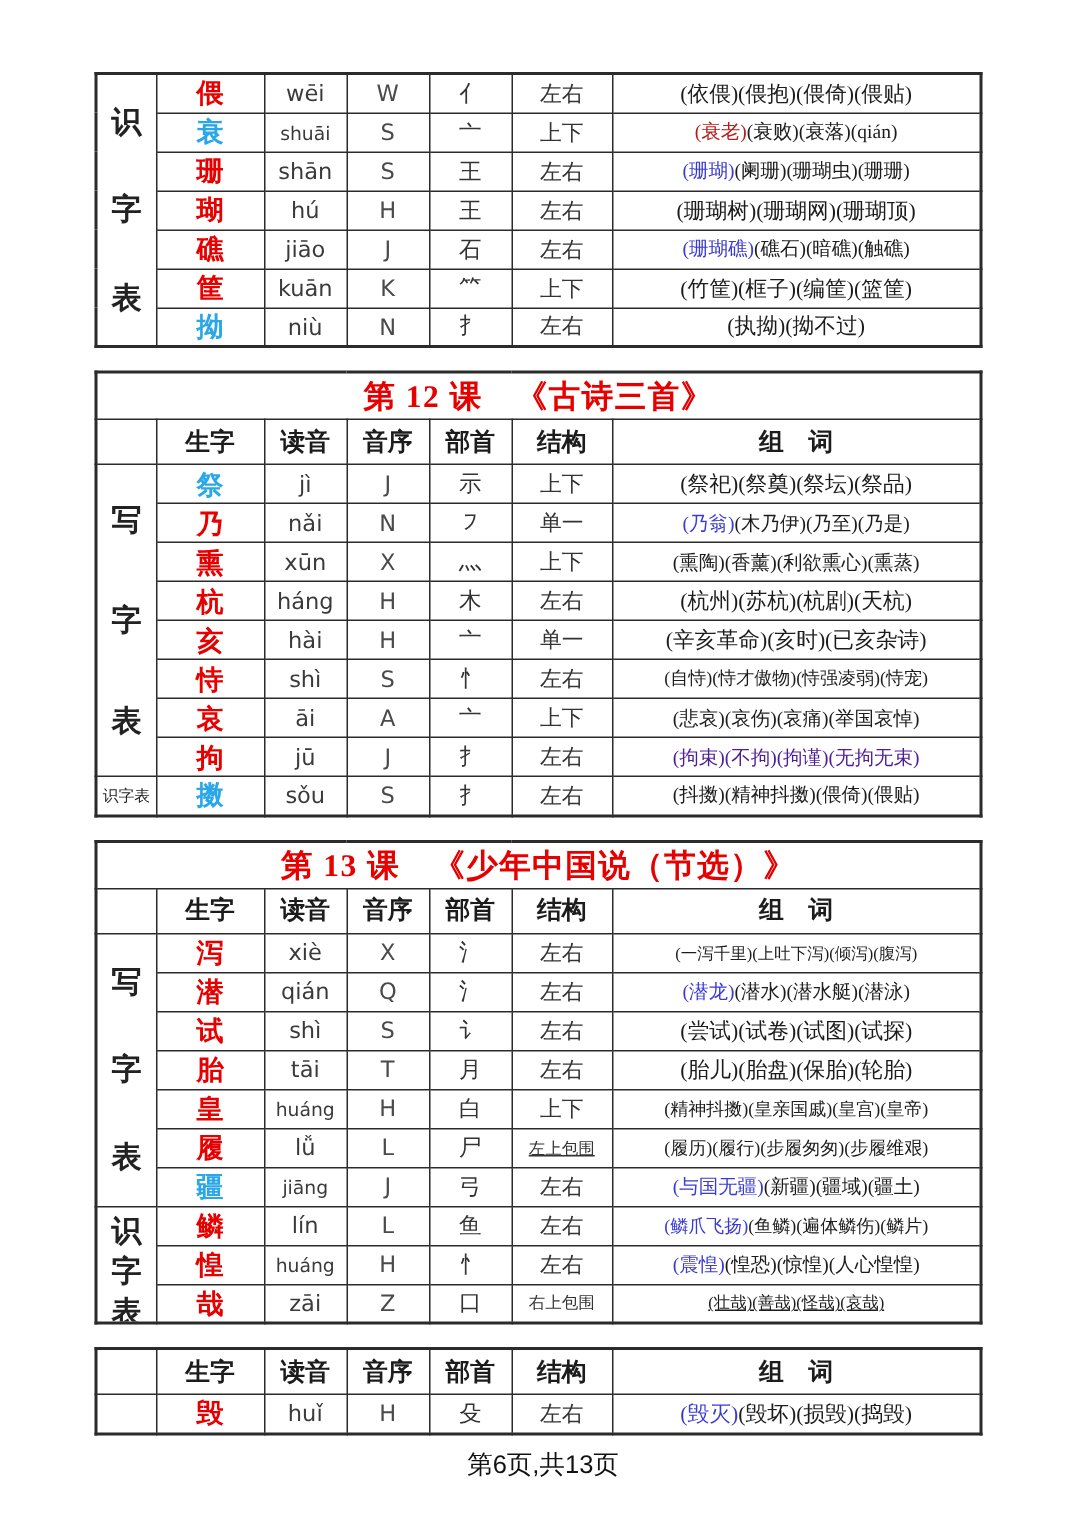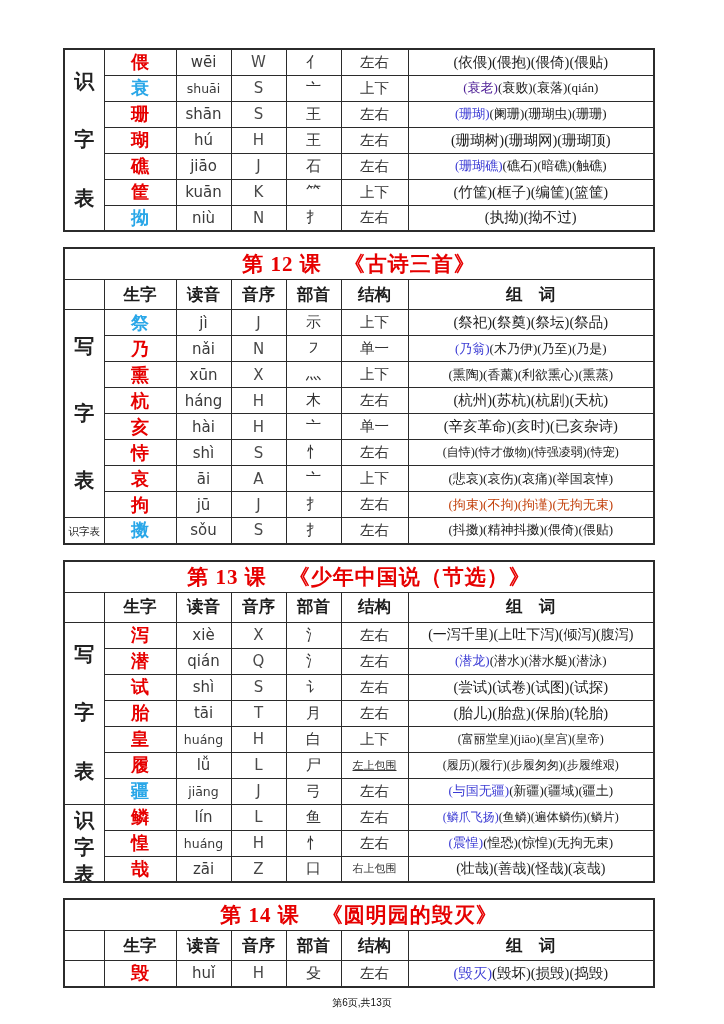--- a/index.html
+++ b/index.html
@@ -29,21 +29,21 @@
   .structure{font-size:14.5px;color:#333333;}
   .words{font-size:14.5px;}
   .vlabel{
     display:flex;flex-direction:column;justify-content:space-around;
     align-items:center;font-size:20px;font-weight:600;color:#222;
   }
   .small-label{font-size:10.5px;color:#222;}
   .footer{
     width:724px;text-align:center;margin-top:8px;
     font-family:"Liberation Sans","DejaVu Sans",sans-serif;
-    font-size:10px;color:#111;
+    font-size:17px;color:#111;
   }
 </style>
 </head>
 <body>
 
 <div class="tables">
     <table>
       <colgroup>
         <col style="width: 40px;">
         <col style="width: 72px;">
@@ -68,21 +68,21 @@
           <td class="radical">亻</td>
           <td class="structure">左右</td>
           <td class="words" style="font-size: 14.5px;"><span style="color: rgb(28, 28, 28);">(依偎)(偎抱)(偎倚)(偎贴)</span></td>
         </tr>
         <tr class="data-row">
           <td><span class="char" style="color: rgb(42, 167, 232);">衰</span></td>
           <td class="pinyin" style="font-size: 12.5px;">shuāi</td>
           <td class="initial">S</td>
           <td class="radical">亠</td>
           <td class="structure">上下</td>
-          <td class="words" style="font-size: 13px;"><span style="color: #4c1d95;">(衰老)</span><span style="color: rgb(28, 28, 28);">(衰败)(衰落)(qián)</span></td>
+          <td class="words" style="font-size: 13px;"><span style="color: #b91c1c;">(衰老)</span><span style="color: rgb(28, 28, 28);">(衰败)(衰落)(qián)</span></td>
         </tr>
         <tr class="data-row">
           <td><span class="char" style="color: rgb(230, 0, 0);">珊</span></td>
           <td class="pinyin">shān</td>
           <td class="initial">S</td>
           <td class="radical">王</td>
           <td class="structure">左右</td>
           <td class="words" style="font-size: 13px;"><span style="color: rgb(59, 59, 212);">(珊瑚)</span><span style="color: rgb(28, 28, 28);">(阑珊)(珊瑚虫)(珊珊)</span></td>
         </tr>
         <tr class="data-row">
@@ -204,21 +204,21 @@
           <td class="radical">亠</td>
           <td class="structure">上下</td>
           <td class="words" style="font-size: 13px; margin-top: 48px;"><span style="color: rgb(28, 28, 28);">(悲哀)(哀伤)(哀痛)(举国哀悼)</span></td>
         </tr>
         <tr class="data-row">
           <td><span class="char" style="color: rgb(230, 0, 0);">拘</span></td>
           <td class="pinyin">jū</td>
           <td class="initial">J</td>
           <td class="radical">扌</td>
           <td class="structure">左右</td>
-          <td class="words" style="font-size: 13px;"><span style="color: #c2410c;">(拘束)(不拘)(拘谨)(无拘无束)</span></td>
+          <td class="words" style="font-size: 13px;"><span style="color: #4c1d95;">(拘束)(不拘)(拘谨)(无拘无束)</span></td>
         </tr>
         <tr class="data-row">
           <td rowspan="1"><span class="small-label">识字表</span></td>
           <td><span class="char" style="color: rgb(42, 167, 232);">擞</span></td>
           <td class="pinyin">sǒu</td>
           <td class="initial">S</td>
           <td class="radical">扌</td>
           <td class="structure">左右</td>
           <td class="words" style="font-size: 13px;"><span style="color: rgb(28, 28, 28);">(抖擞)(精神抖擞)(偎倚)(偎贴)</span></td>
         </tr>
@@ -253,21 +253,21 @@
               <div>写</div>
               <div>字</div>
               <div>表</div>
             </div>
           </td>
           <td><span class="char" style="color: rgb(230, 0, 0);">泻</span></td>
           <td class="pinyin">xiè</td>
           <td class="initial">X</td>
           <td class="radical">氵</td>
           <td class="structure">左右</td>
-          <td class="words" style="font-size: 14px;"><span style="color: rgb(28, 28, 28);">(一泻千里)(上吐下泻)(倾泻)(腹泻)</span></td>
+          <td class="words" style="font-size: 11px;"><span style="color: rgb(28, 28, 28);">(一泻千里)(上吐下泻)(倾泻)(腹泻)</span></td>
         </tr>
         <tr class="data-row">
           <td><span class="char" style="color: rgb(230, 0, 0);">潜</span></td>
           <td class="pinyin">qián</td>
           <td class="initial">Q</td>
           <td class="radical">氵</td>
           <td class="structure">左右</td>
           <td class="words" style="font-size: 13px;"><span style="color: rgb(59, 59, 212);">(潜龙)</span><span style="color: rgb(28, 28, 28); text-align: right;">(潜水)(潜水艇)(潜泳)</span></td>
         </tr>
         <tr class="data-row">
@@ -285,21 +285,21 @@
           <td class="radical">月</td>
           <td class="structure">左右</td>
           <td class="words" style="font-size: 14.5px;"><span style="color: rgb(28, 28, 28);">(胎儿)(胎盘)(保胎)(轮胎)</span></td>
         </tr>
         <tr class="data-row">
           <td><span class="char" style="color: rgb(230, 0, 0);">皇</span></td>
           <td class="pinyin" style="font-size: 12.5px;">huáng</td>
           <td class="initial">H</td>
           <td class="radical">白</td>
           <td class="structure">上下</td>
-          <td class="words" style="font-size: 12px;"><span style="color: rgb(28, 28, 28);">(富丽堂皇)(jiāo)(皇宫)(皇帝)</span></td>
+          <td class="words" style="font-size: 12px;"><span style="color: rgb(28, 28, 28);">(精神抖擞)(皇亲国戚)(皇宫)(皇帝)</span></td>
         </tr>
         <tr class="data-row">
           <td><span class="char" style="color: rgb(230, 0, 0);">履</span></td>
           <td class="pinyin">lǚ</td>
           <td class="initial">L</td>
           <td class="radical">尸</td>
           <td class="structure" style="font-size: 11px; text-decoration: underline;">左上包围</td>
           <td class="words" style="font-size: 12px;"><span style="color: rgb(28, 28, 28);">(履历)(履行)(步履匆匆)(步履维艰)</span></td>
         </tr>
         <tr class="data-row">
@@ -324,46 +324,43 @@
           <td class="radical">鱼</td>
           <td class="structure">左右</td>
           <td class="words" style="font-size: 12px;"><span style="color: rgb(59, 59, 212);">(鳞爪飞扬)</span><span style="color: rgb(28, 28, 28);">(鱼鳞)(遍体鳞伤)(鳞片)</span></td>
         </tr>
         <tr class="data-row">
           <td><span class="char" style="color: rgb(230, 0, 0);">惶</span></td>
           <td class="pinyin" style="font-size: 12.5px;">huáng</td>
           <td class="initial">H</td>
           <td class="radical">忄</td>
           <td class="structure">左右</td>
-          <td class="words" style="font-size: 13px;"><span style="color: rgb(59, 59, 212);">(震惶)</span><span style="color: rgb(28, 28, 28);">(惶恐)(惊惶)(无拘无束)</span></td>
+          <td class="words" style="font-size: 13px;"><span style="color: rgb(59, 59, 212);">(震惶)</span><span style="color: rgb(28, 28, 28);">(惶恐)(惊惶)(人心惶惶)</span></td>
         </tr>
         <tr class="data-row">
           <td><span class="char" style="color: rgb(230, 0, 0);">哉</span></td>
           <td class="pinyin">zāi</td>
           <td class="initial">Z</td>
           <td class="radical">口</td>
           <td class="structure" style="font-size: 11px;">右上包围</td>
-          <td class="words" style="font-size: 14px;"><span style="color: rgb(28, 28, 28);">(壮哉)(善哉)(怪哉)(哀哉)</span></td>
+          <td class="words" style="font-size: 11px; text-decoration: underline;"><span style="color: rgb(28, 28, 28);">(壮哉)(善哉)(怪哉)(哀哉)</span></td>
         </tr>
       </tbody>
     </table>
     <table>
       <colgroup>
         <col style="width: 40px;">
         <col style="width: 72px;">
         <col style="width: 55px;">
         <col style="width: 55px;">
         <col style="width: 55px;">
         <col style="width: 67px;">
         <col style="width: 246px;">
       </colgroup>
       <tbody>
-        <tr class="title-row">
-          <td colspan="7"><span class="title-text" style="color: rgb(230, 0, 0);">第 14 课　《圆明园的毁灭》</span></td>
-        </tr>
         <tr class="header-row">
           <td></td>
           <td>生字</td>
           <td>读音</td>
           <td>音序</td>
           <td>部首</td>
           <td>结构</td>
           <td>组　词</td>
         </tr>
         <tr class="data-row">

